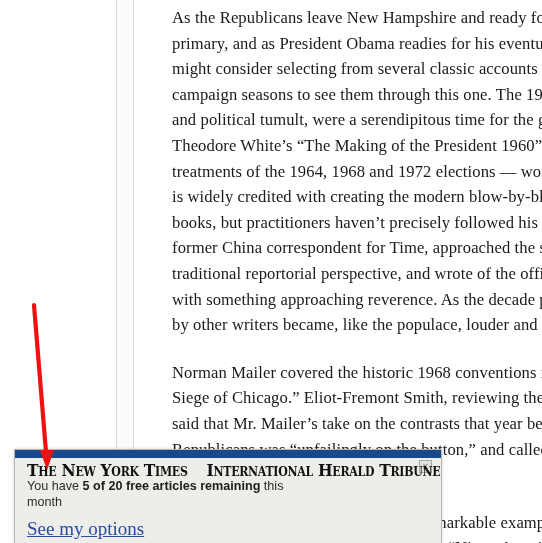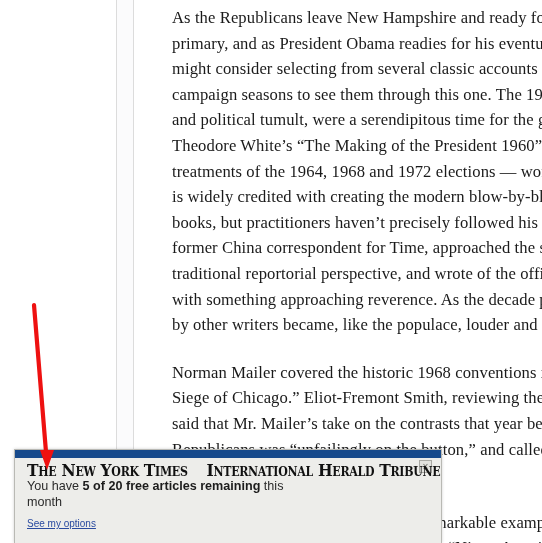--- a/index.html
+++ b/index.html
@@ -114,22 +114,22 @@
     color: #2b2b2b;
     max-width: 260px;
   }
   #counter-line b {
     font-weight: bold;
     color: #1c1c1c;
   }
   #options-link {
     display: inline-block;
     margin-top: 8px;
-    font-family: Liberation Sans, sans-serif;
-    font-size: 10px;
+    font-family: Liberation Serif, serif;
+    font-size: 19px;
     color: #2a4ba0;
     text-decoration: underline;
     cursor: pointer;
   }
   #close-notice {
     position: absolute;
     right: 9px;
     top: 10px;
     width: 13px;
     height: 13px;

